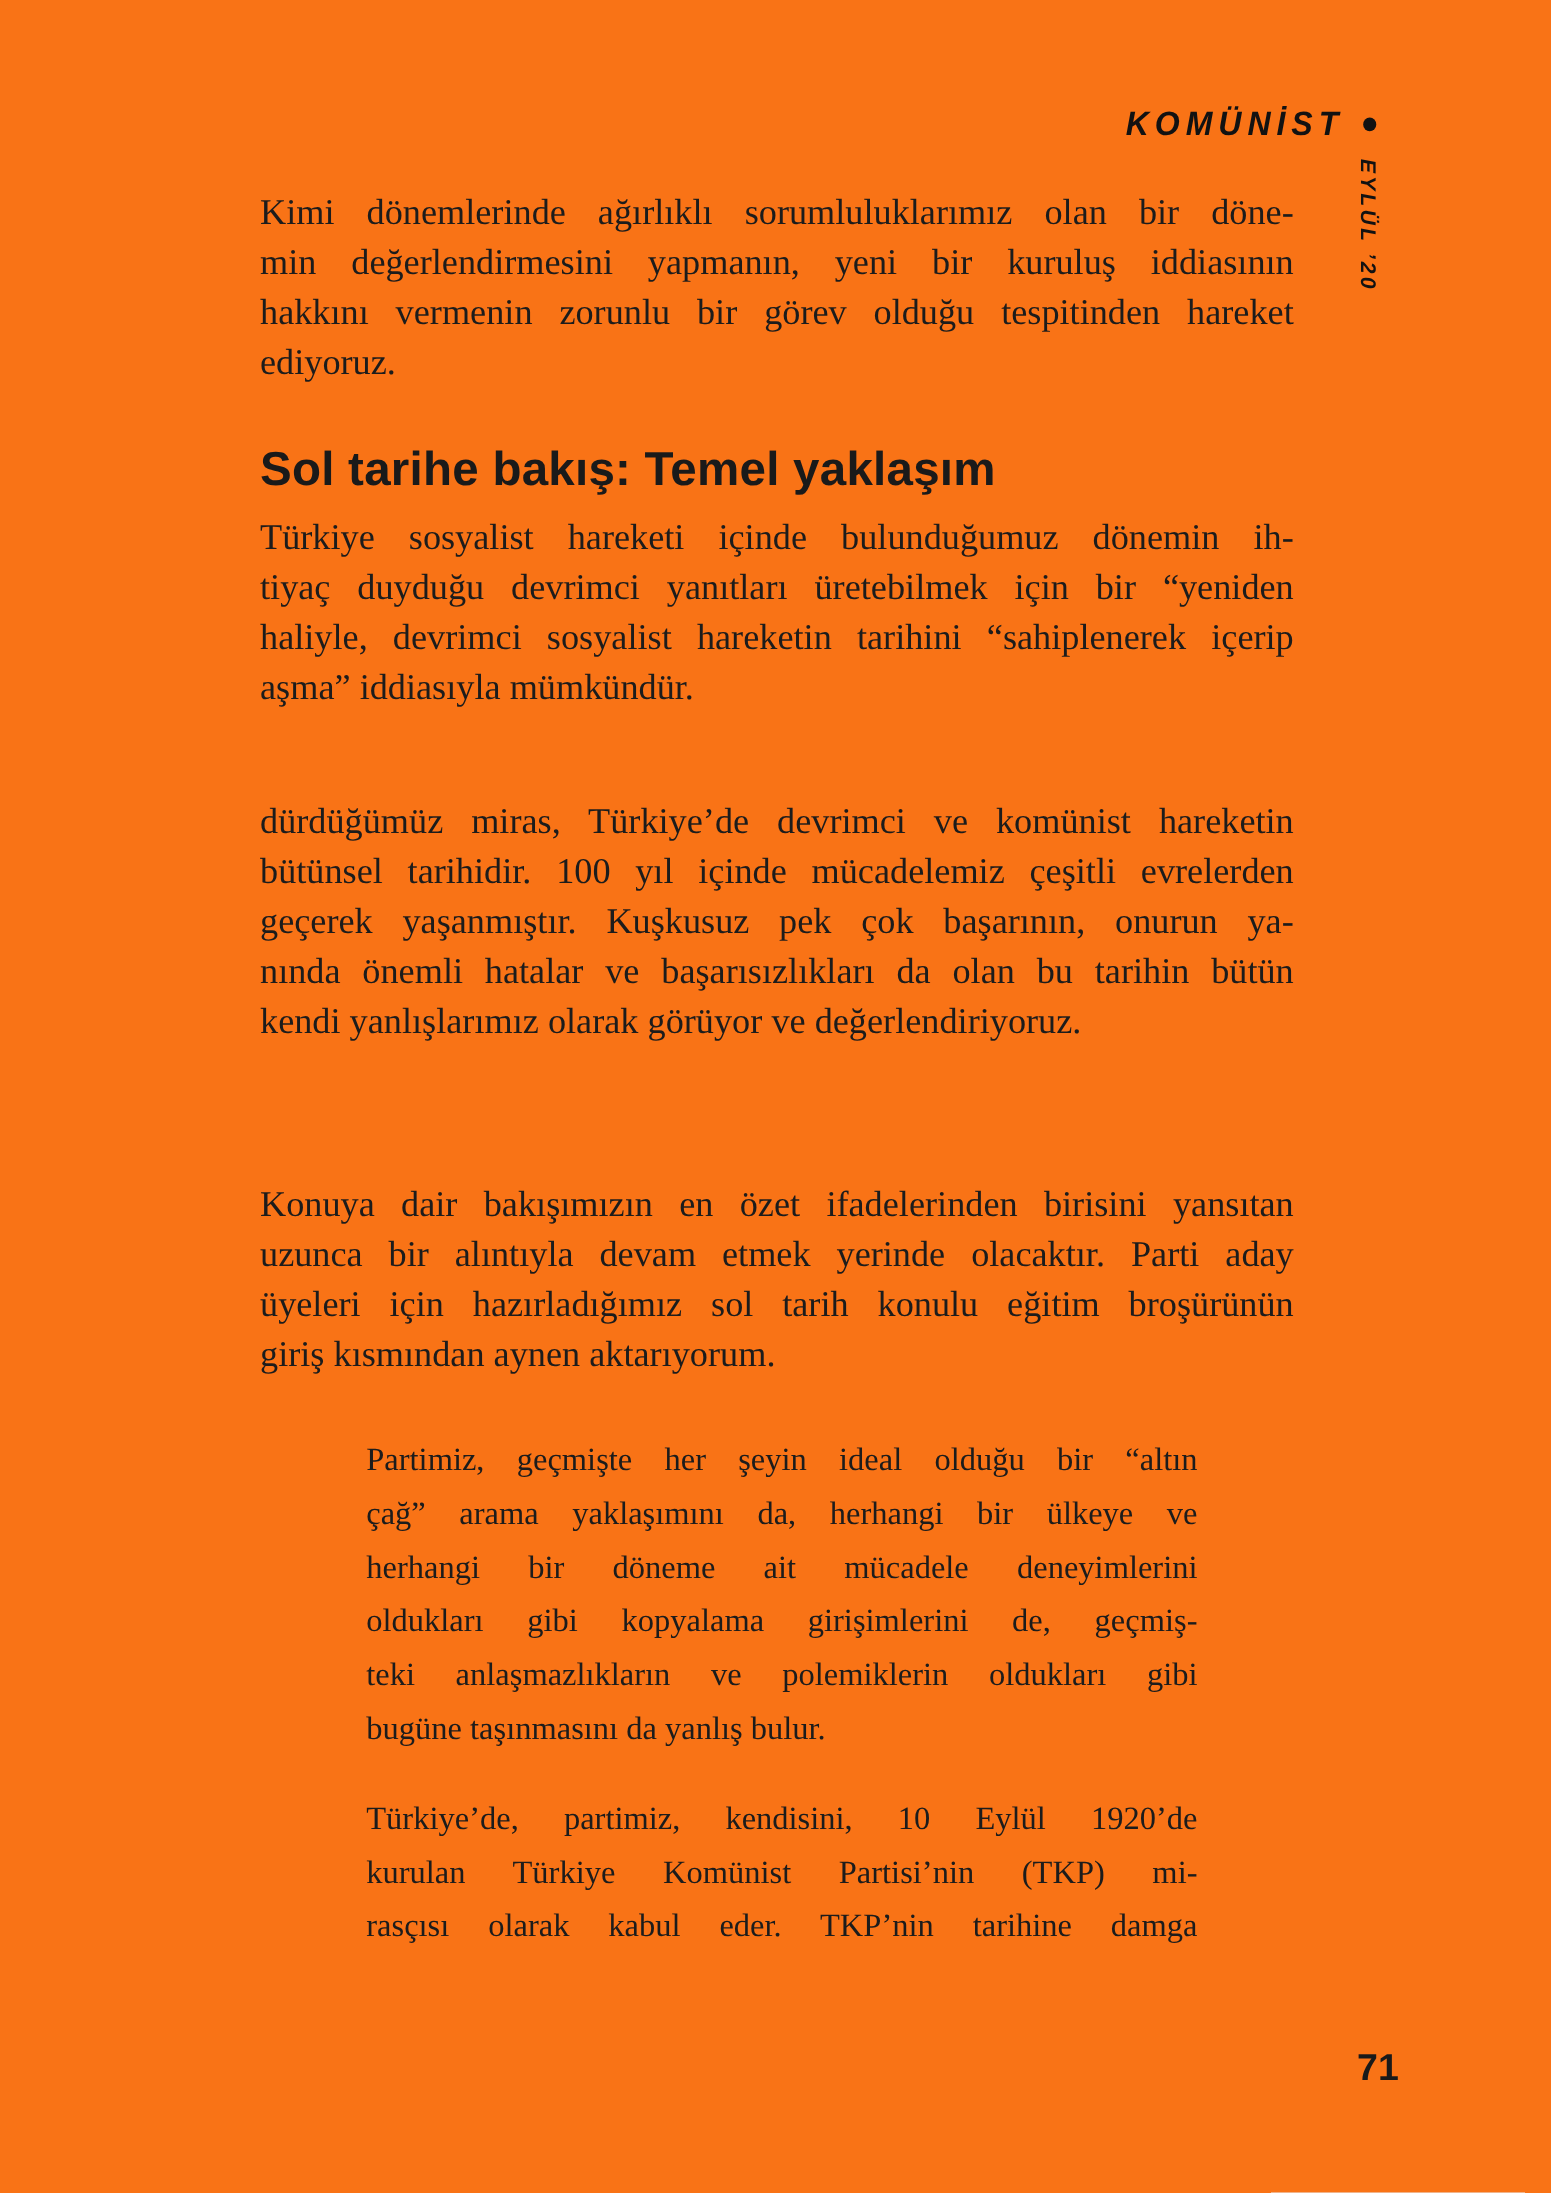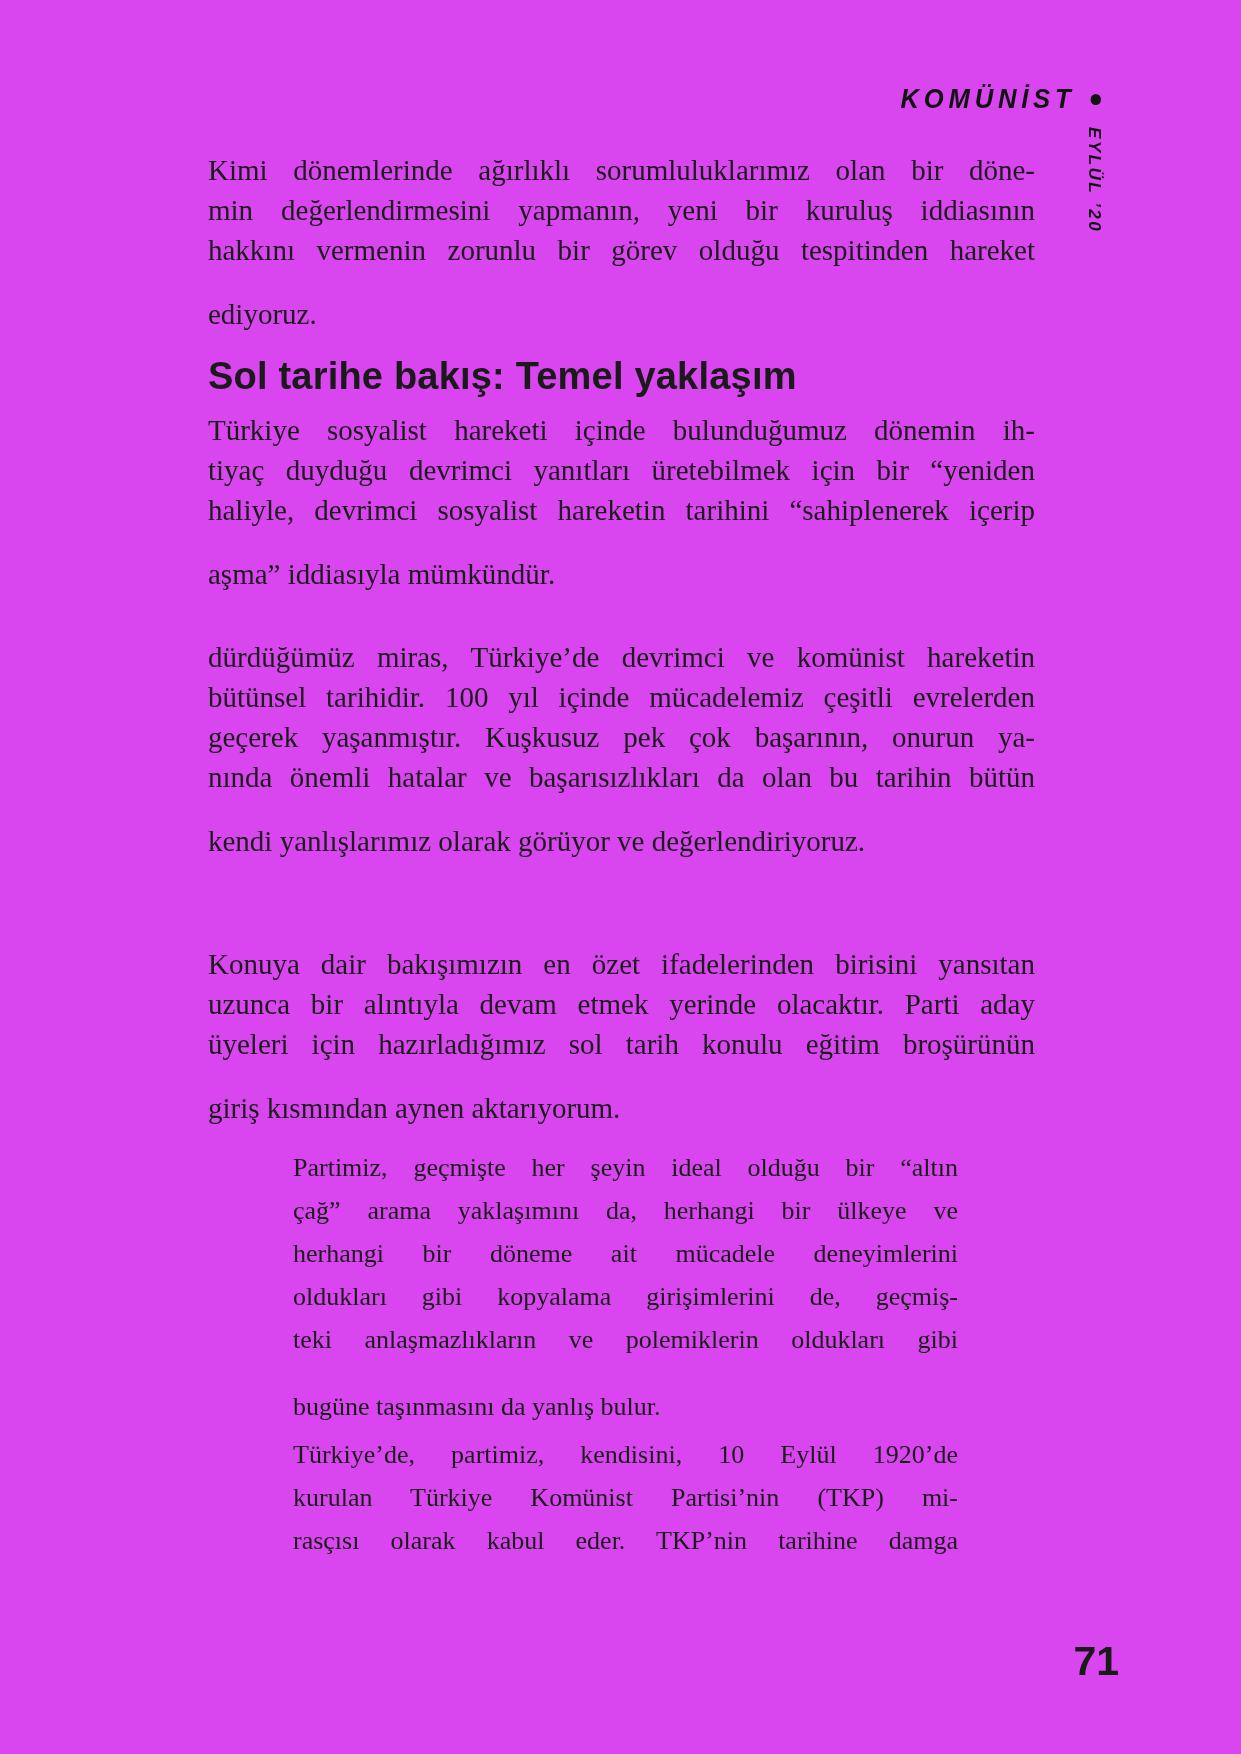--- a/index.html
+++ b/index.html
@@ -1,20 +1,20 @@
 <!DOCTYPE html>
 <html lang="tr"><head>
 <meta charset="utf-8">
 <style>
   html,body{margin:0;padding:0;background:#e8e8e8;}
   .page{
     position:relative;
     width:1241px;height:1754px;
     margin:0 auto;
-    background:#d946ef;
+    background:#f97316;
     overflow:hidden;
     font-family:"Liberation Serif", serif;
     color:#1c1c1c;
   }
   
   .masthead{
     position:absolute;top:84px;right:140px;
     display:flex;align-items:center;
     font-family:"Liberation Sans", sans-serif;
     font-weight:bold;font-style:italic;
@@ -35,21 +35,21 @@
     font-size:17px;letter-spacing:2.5px;
     color:#121212;white-space:nowrap;
   }
   
   .block{position:absolute;left:208px;width:827px;}
   .block .ln{
     font-size:29px;line-height:40px;
     text-align:justify;text-align-last:justify;
     white-space:normal;
   }
-  .block .ln.last{text-align-last:left;margin-top:24px;}
+  .block .ln.last{text-align-last:left;}
   .heading-block{position:absolute;left:208px;width:827px;}
   .heading-block .ln{
     font-family:"Liberation Sans", sans-serif;
     font-weight:bold;font-size:38px;line-height:44px;
     color:#1a1a1a;letter-spacing:.2px;
     text-align:left;text-align-last:left;
   }
   .quote{left:293px;width:665px;}
   .quote .ln{font-size:26px;line-height:43px;}
   
@@ -57,21 +57,21 @@
   #heading{top:354px;}
   #para2{top:410px;}
   #para3{top:637px;}
   #para4{top:944px;}
   #quote1{top:1146px;}
   #quote2{top:1433px;}
   
   .page-number{
     position:absolute;top:1638px;right:122px;
     font-family:"Liberation Sans", sans-serif;
-    font-weight:bold;font-size:41px;color:#1a1a1a;
+    font-weight:bold;font-size:30px;color:#1a1a1a;
   }
 </style>
 </head>
 <body>
 
 <div class="page">
 
   <div class="masthead">
     <span>KOMÜNİST</span>
     <span class="dot"></span>

